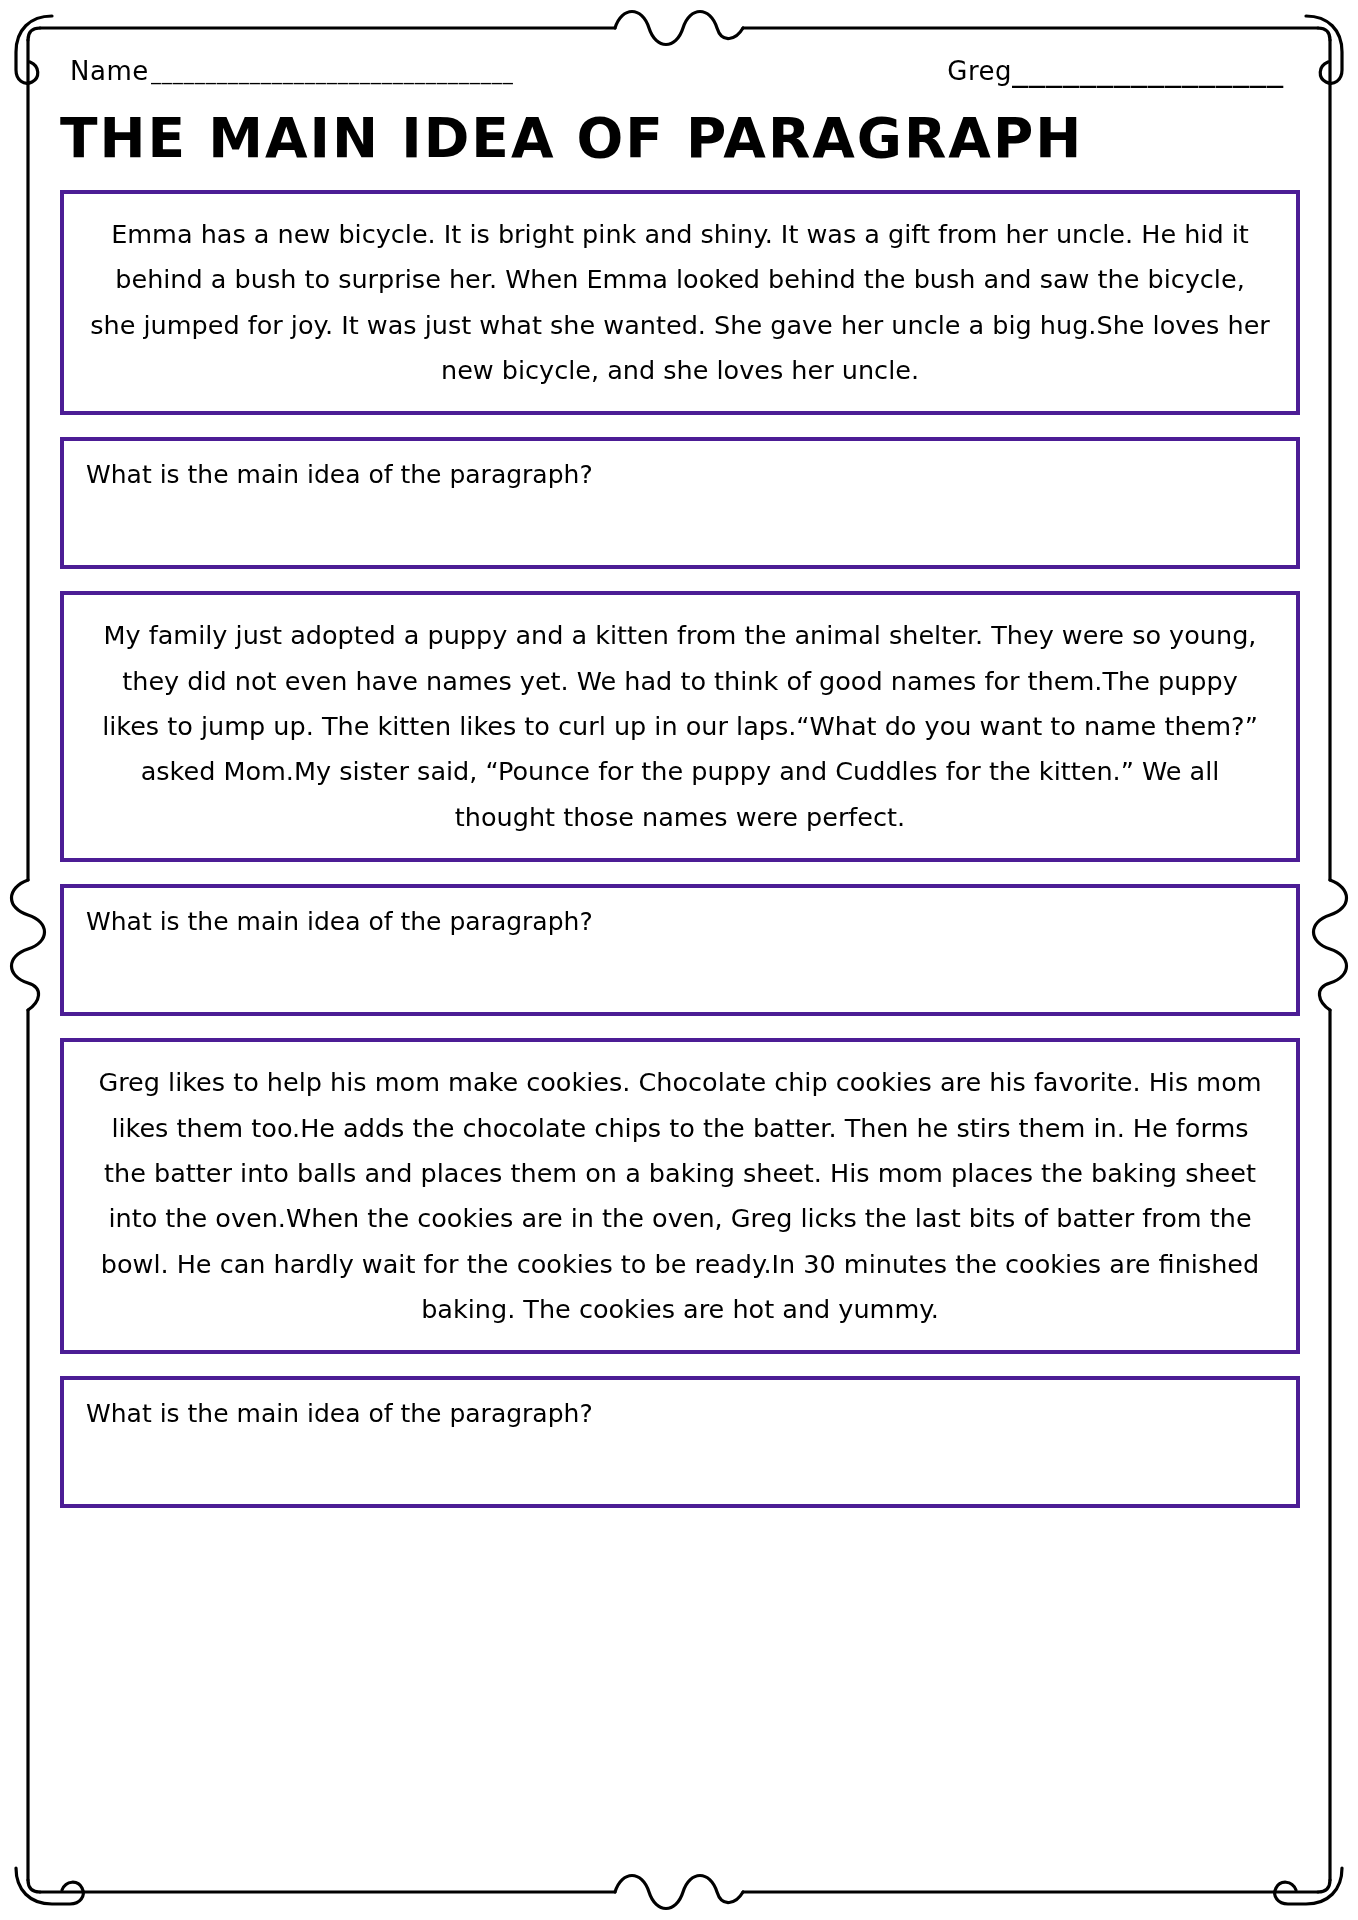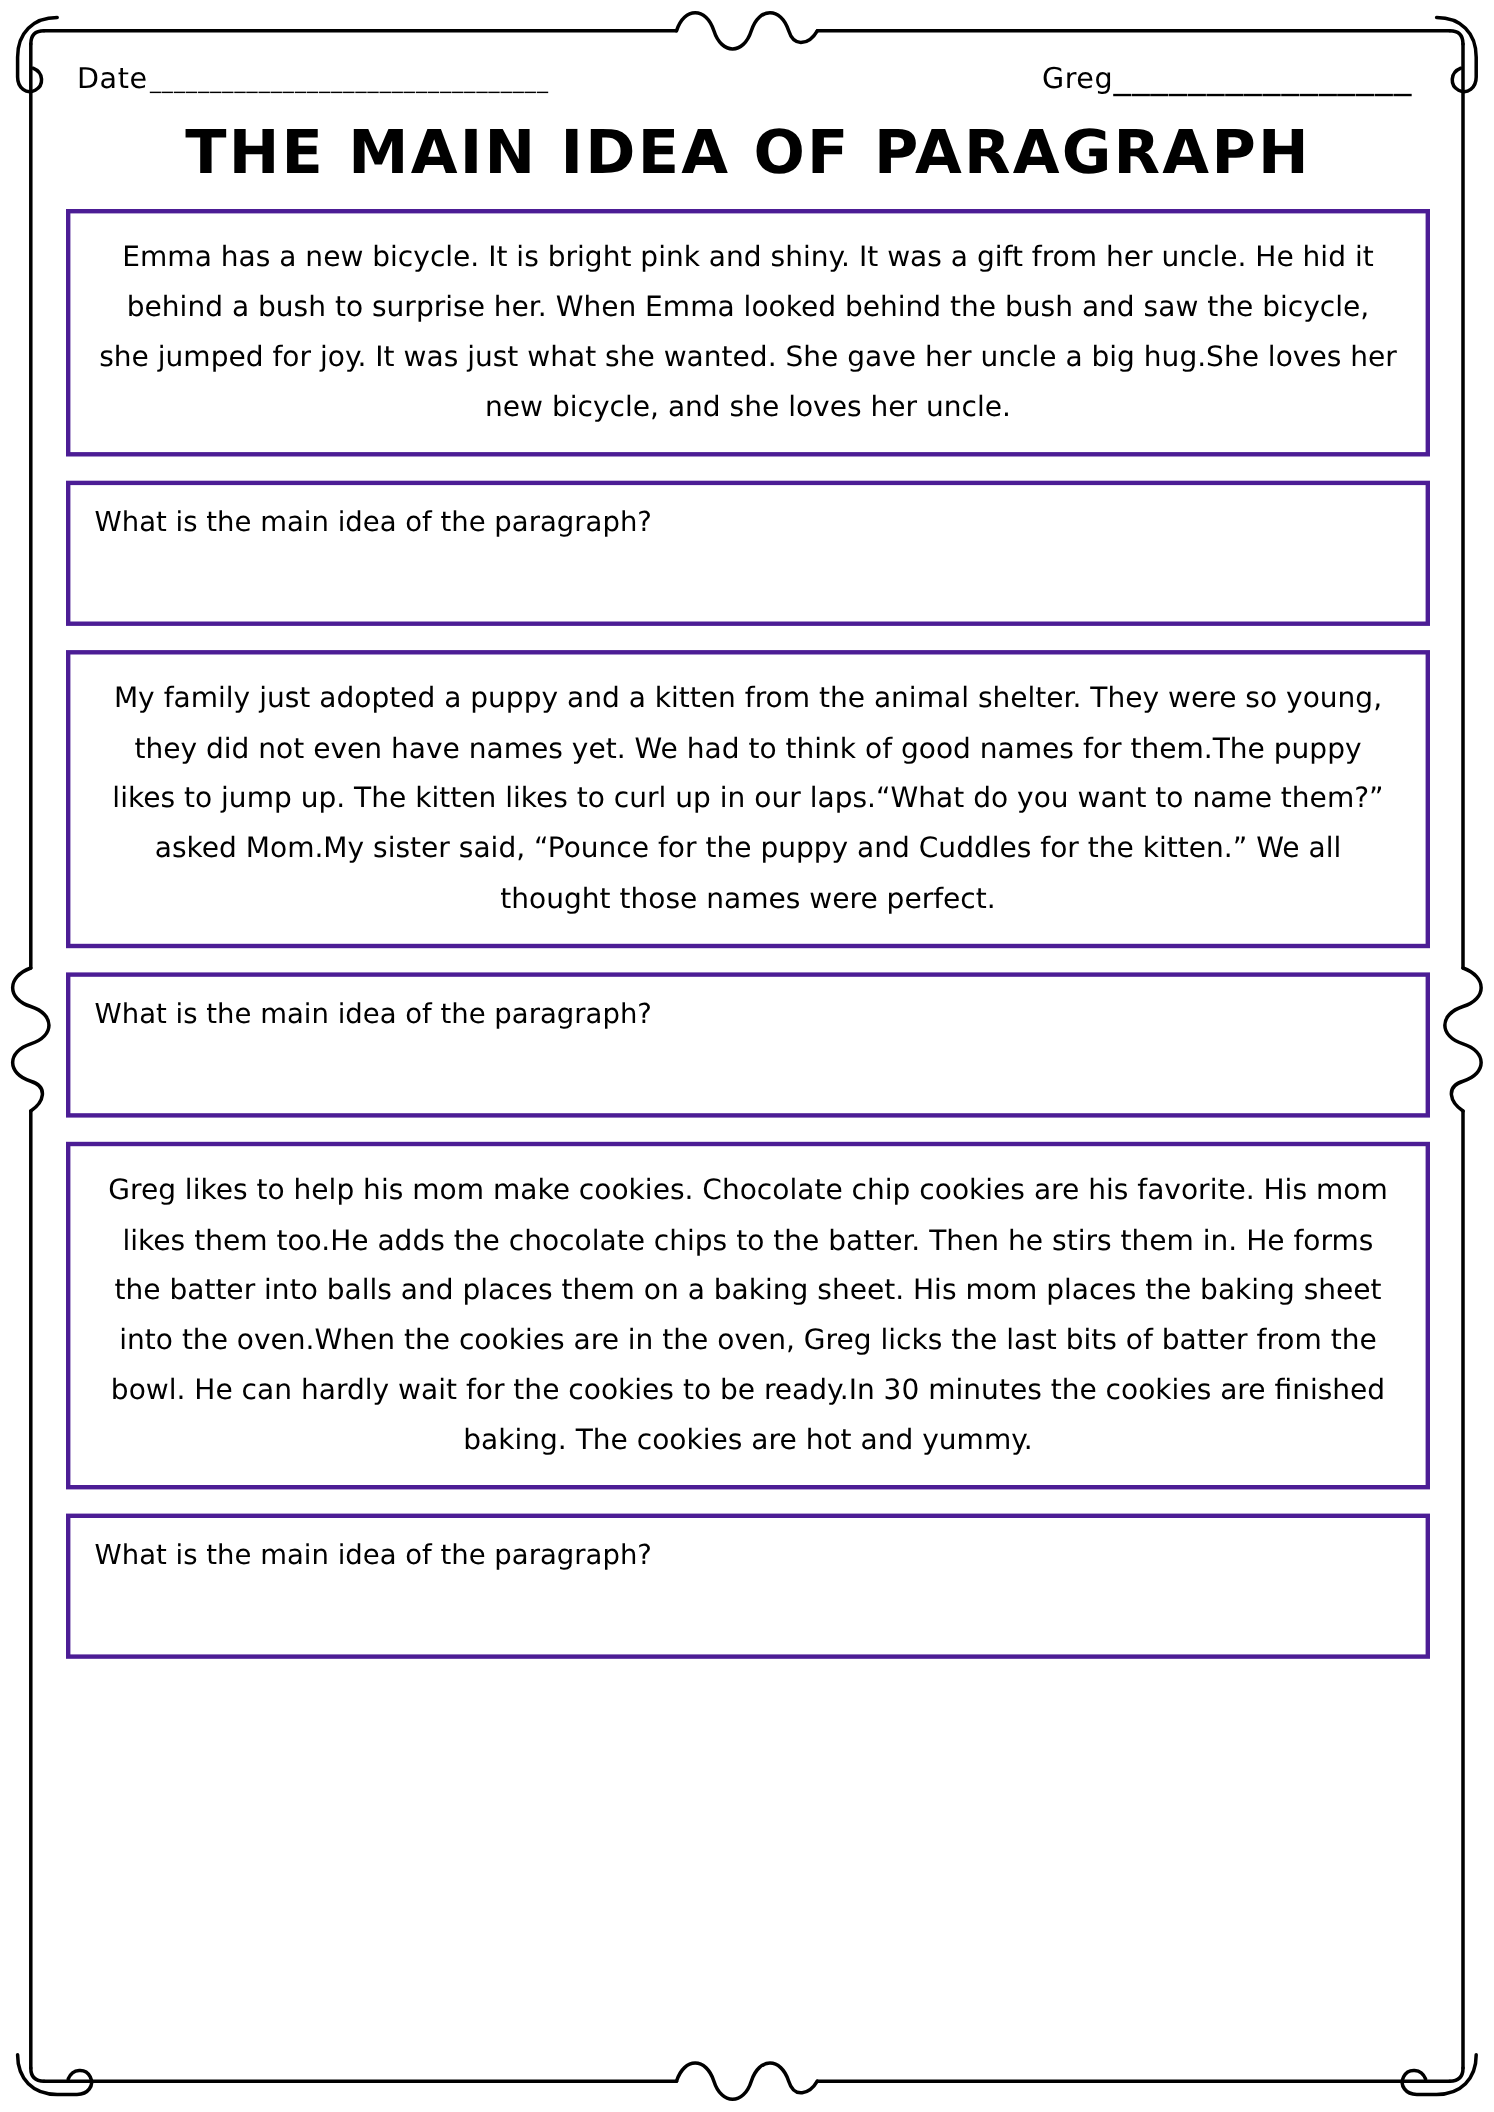--- a/index.html
+++ b/index.html
@@ -60,21 +60,20 @@
   .namerow .rule-short {
     width: 280px;
     overflow: hidden;
     letter-spacing: 1px;
     font-size: 32px;
     text-align: left;
   }
 
   h1.title {
     margin: 22px 0 0 0;
-    text-align: center;
     font-size: 55px;
     font-weight: 700;
     letter-spacing: 2px;
     line-height: 1.05;
     font-family: "DejaVu Sans", sans-serif;
   }
   .subtitle {
     text-align: center;
     font-size: 26px;
     margin-top: 10px;
@@ -146,21 +145,21 @@
 
       <path d="M28 880 C 6 888, 6 908, 28 915 C 50 922, 50 942, 28 949 C 6 956, 6 976, 28 983 C 44 988, 40 1002, 28 1010"></path>
 
       <path d="M1330 880 C 1352 888, 1352 908, 1330 915 C 1308 922, 1308 942, 1330 949 C 1352 956, 1352 976, 1330 983 C 1314 988, 1318 1002, 1330 1010"></path>
     </g>
   </svg>
 
   <div class="content">
 
     <div class="namerow">
-      <span class="lbl">Date</span>
+      <span class="lbl">Name</span>
       <span class="rule-long">_________________________________</span>
       <span class="lbl">Greg</span>
       <span class="rule-short">________________</span>
     </div>
 
     <h1 class="title">THE MAIN IDEA OF PARAGRAPH</h1>
 
     <div class="group">
       <div class="box paragraph-box">
         <p>Emma has a new bicycle. It is bright pink and shiny. It was a gift from her uncle. He hid it behind a bush to surprise her. When Emma looked behind the bush and saw the bicycle, she jumped for joy. It was just what she wanted. She gave her uncle a big hug.She loves her new bicycle, and she loves her uncle.</p>

